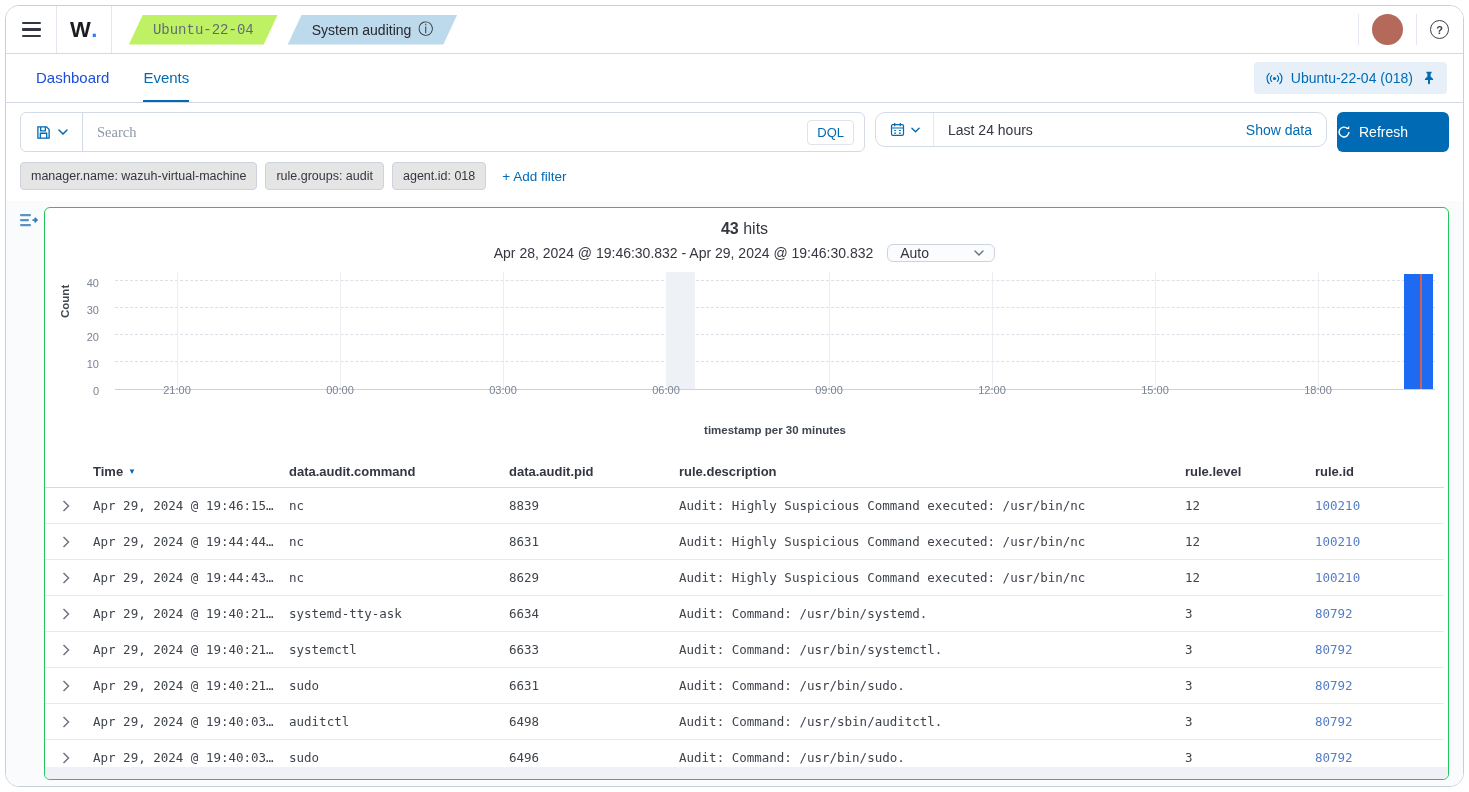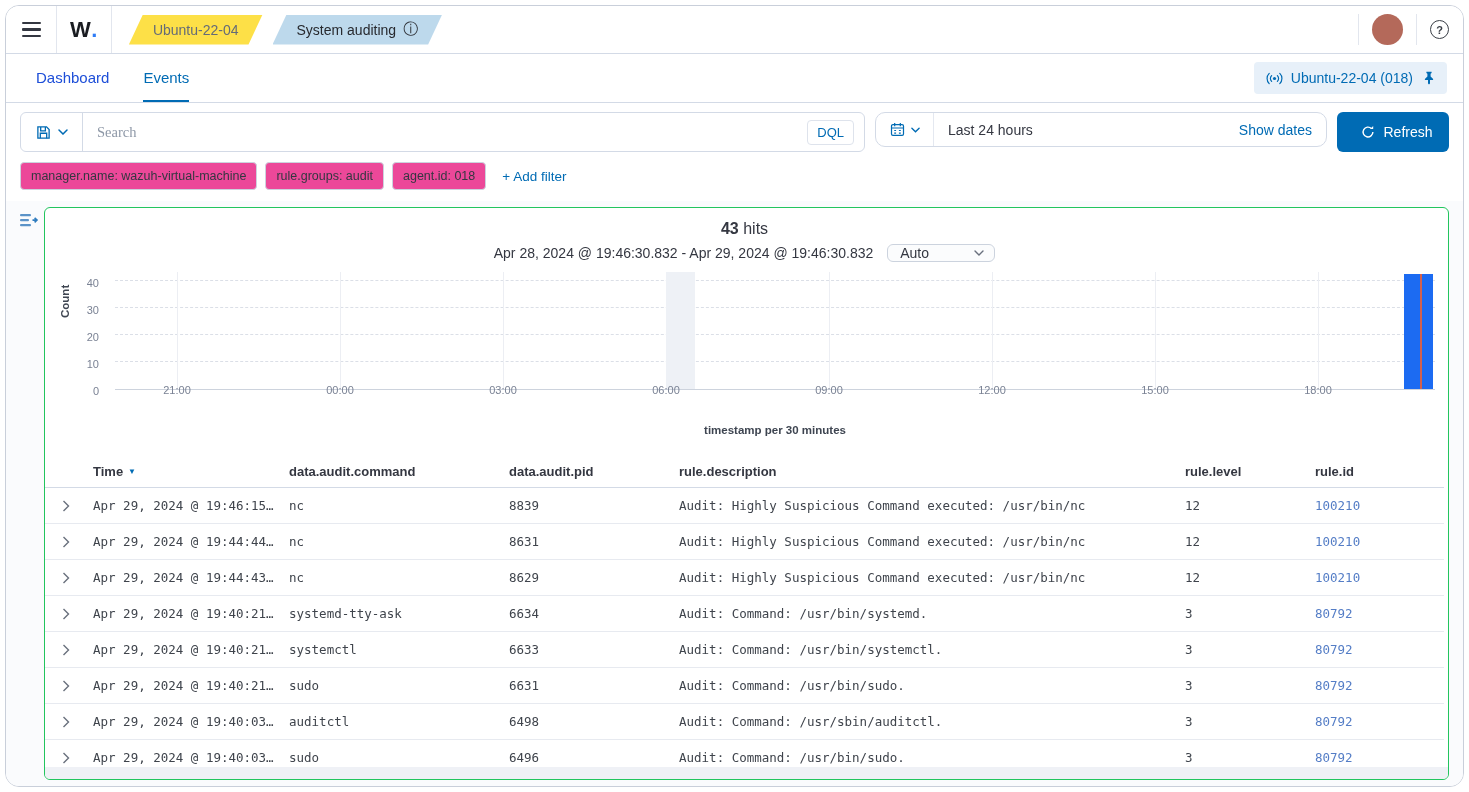--- a/index.html
+++ b/index.html
@@ -9,21 +9,21 @@
   
   .topbar { height:48px; display:flex; align-items:center; padding:0 14px; border-bottom:1px solid #d3dae6; background:#fff; }
   .vdiv { width:1px; align-self:stretch; background:#e2e6ee; margin:0 13px; }
   .burger { display:flex; flex-direction:column; gap:4px; cursor:pointer; padding:4px 2px; }
   .burger i { display:block; width:19px; height:2.4px; background:#343741; border-radius:1px; }
   .logo { font-size:22px; font-weight:700; letter-spacing:0.5px; color:#1a1c21; }
   .logo b { color:#2f7cf6; }
   .crumbs { display:flex; align-items:center; gap:10px; margin-left:4px; }
   .crumb { height:30px; display:flex; align-items:center; gap:7px; padding:0 24px; font-size:14px;
            clip-path:polygon(14px 0, 100% 0, calc(100% - 14px) 100%, 0 100%); cursor:pointer; }
-  .crumb.gray { background:#fde047; color:#646b78; }
+  .crumb.gray { background:#bef264; color:#646b78;font-family:Liberation Mono, monospace; }
   .crumb.blue { background:#bdd9ec; color:#27292e; }
   .info-glyph { font-size:15px; color:#2e3137; font-style:normal; }
   .top-right { margin-left:auto; display:flex; align-items:center; }
   .avatar { width:31px; height:31px; border-radius:50%; background:#b4695a; cursor:pointer; }
   .help-btn { width:19px; height:19px; border:1.4px solid #3a3f47; border-radius:50%; display:flex; align-items:center; justify-content:center;
               font-size:11px; font-weight:700; color:#3a3f47; cursor:pointer; }
 
   
   .tabsbar { height:49px; display:flex; align-items:stretch; padding:0 16px 0 30px; border-bottom:1px solid #d3dae6; background:#fff; }
   .tab { display:flex; align-items:center; font-size:15px; margin-right:34px; border-bottom:2px solid transparent; cursor:pointer; color:#1d4ed8; }
@@ -37,25 +37,25 @@
   .searchbox { flex:1 1 auto; height:40px; border:1px solid #d3dae6; border-radius:6px; background:#fff; display:flex; align-items:center; }
   .save-seg { width:62px; height:100%; display:flex; align-items:center; justify-content:center; gap:7px; border-right:1px solid #d3dae6; cursor:pointer; }
   .search-input { flex:1; border:none; outline:none; font-size:14.5px; padding:0 14px; color:#343741; font-family:Liberation Serif, serif; background:transparent; }
   .search-input::placeholder { color:#8e98a7; }
   .dql-btn { margin-right:10px; color:#006BB4; font-size:13px; border:1px solid #dee3ec; border-radius:4px; padding:4px 9px; cursor:pointer; background:#fff;margin-left:18px; }
   .datepicker { flex:0 0 452px; height:35px; border:1px solid #d3dae6; border-radius:10px; background:#fff; display:flex; align-items:center; }
   .quick-seg { width:58px; height:100%; display:flex; align-items:center; justify-content:center; gap:6px; border-right:1px solid #e4e8f0; cursor:pointer; }
   .range-text { margin-left:14px; font-size:14px; color:#343741; cursor:pointer; }
   .show-dates { margin-left:auto; margin-right:14px; color:#006BB4; font-size:14px; cursor:pointer; }
   .refresh-btn { flex:0 0 112px; height:40px; border:none; border-radius:6px; background:#006BB4; color:#fff; font-size:14px; font-weight:500;
-                 display:flex; align-items:center; justify-content:center; gap:8px; cursor:pointer; font-family:inherit;padding-left:8px; }
+                 display:flex; align-items:center; gap:8px; cursor:pointer; font-family:inherit; }
 
   
   .filterrow { display:flex; align-items:center; gap:8px; padding:1px 14px 11px; background:#fff; }
-  .fchip { height:28px; display:flex; align-items:center; padding:12px 10px; border:1px solid #ccd3de; border-radius:4px; background:#ec4899;
+  .fchip { height:28px; display:flex; align-items:center; padding:12px 10px; border:1px solid #ccd3de; border-radius:4px; background:#e5e5e5;
            font-size:12.5px; color:#343741; cursor:pointer; white-space:nowrap; }
   .add-filter { color:#006BB4; font-size:13.5px; margin-left:8px; cursor:pointer; }
 
   
   .main { position:relative; height:587px; background:#fafbfd; padding:6px 14px 8px 38px; }
   .collapse-btn { position:absolute; left:14px; top:12px; cursor:pointer; }
   .panel { position:relative; height:100%; background:#fff; border:1px solid #22c55e; border-radius:6px; overflow:hidden; padding:0 4px 12px 0; }
 
   .hits-row { text-align:center; margin-top:12px; font-size:16px; }
   .hits-row b { font-weight:700; }
@@ -158,21 +158,21 @@
         <svg width="15" height="15" viewBox="0 0 16 16">
           <rect x="1.6" y="2.8" width="12.8" height="11.4" rx="1.5" fill="none" stroke="#006BB4" stroke-width="1.3"></rect>
           <path d="M5 1 v3.4 M11 1 v3.4 M1.6 6.4 h12.8" stroke="#006BB4" stroke-width="1.3" fill="none"></path>
           <path d="M4.5 9 h2 M9.5 9 h2 M4.5 11.8 h2 M9.5 11.8 h2" stroke="#006BB4" stroke-width="1.2"></path>
         </svg>
         <svg width="9" height="6" viewBox="0 0 10 6">
           <path d="M1 1 L5 5 L9 1" stroke="#006BB4" stroke-width="1.5" fill="none" stroke-linecap="round"></path>
         </svg>
       </span>
       <span class="range-text">Last 24 hours</span>
-      <span class="show-dates">Show dates</span>
+      <span class="show-dates">Show data</span>
     </div>
     <button class="refresh-btn">
       <svg width="14" height="14" viewBox="0 0 16 16">
         <path d="M13.6 8 a5.6 5.6 0 1 1-1.7-4" fill="none" stroke="#fff" stroke-width="1.6"></path>
         <path d="M13.9 1.2 v3.4 h-3.4 z" fill="#fff"></path>
       </svg>
       <span>Refresh</span>
     </button>
   </div>
 

